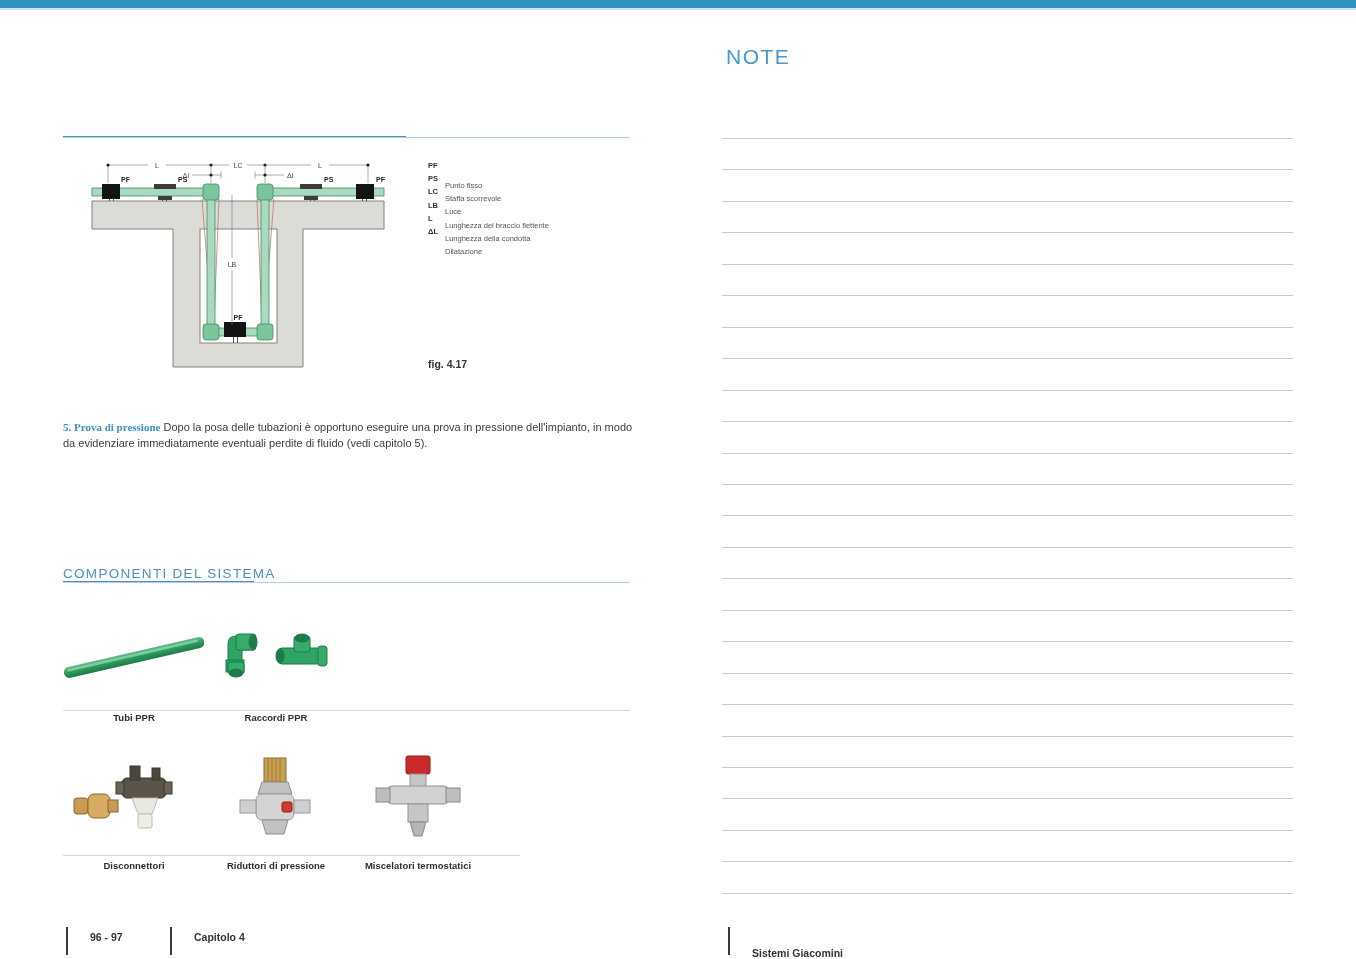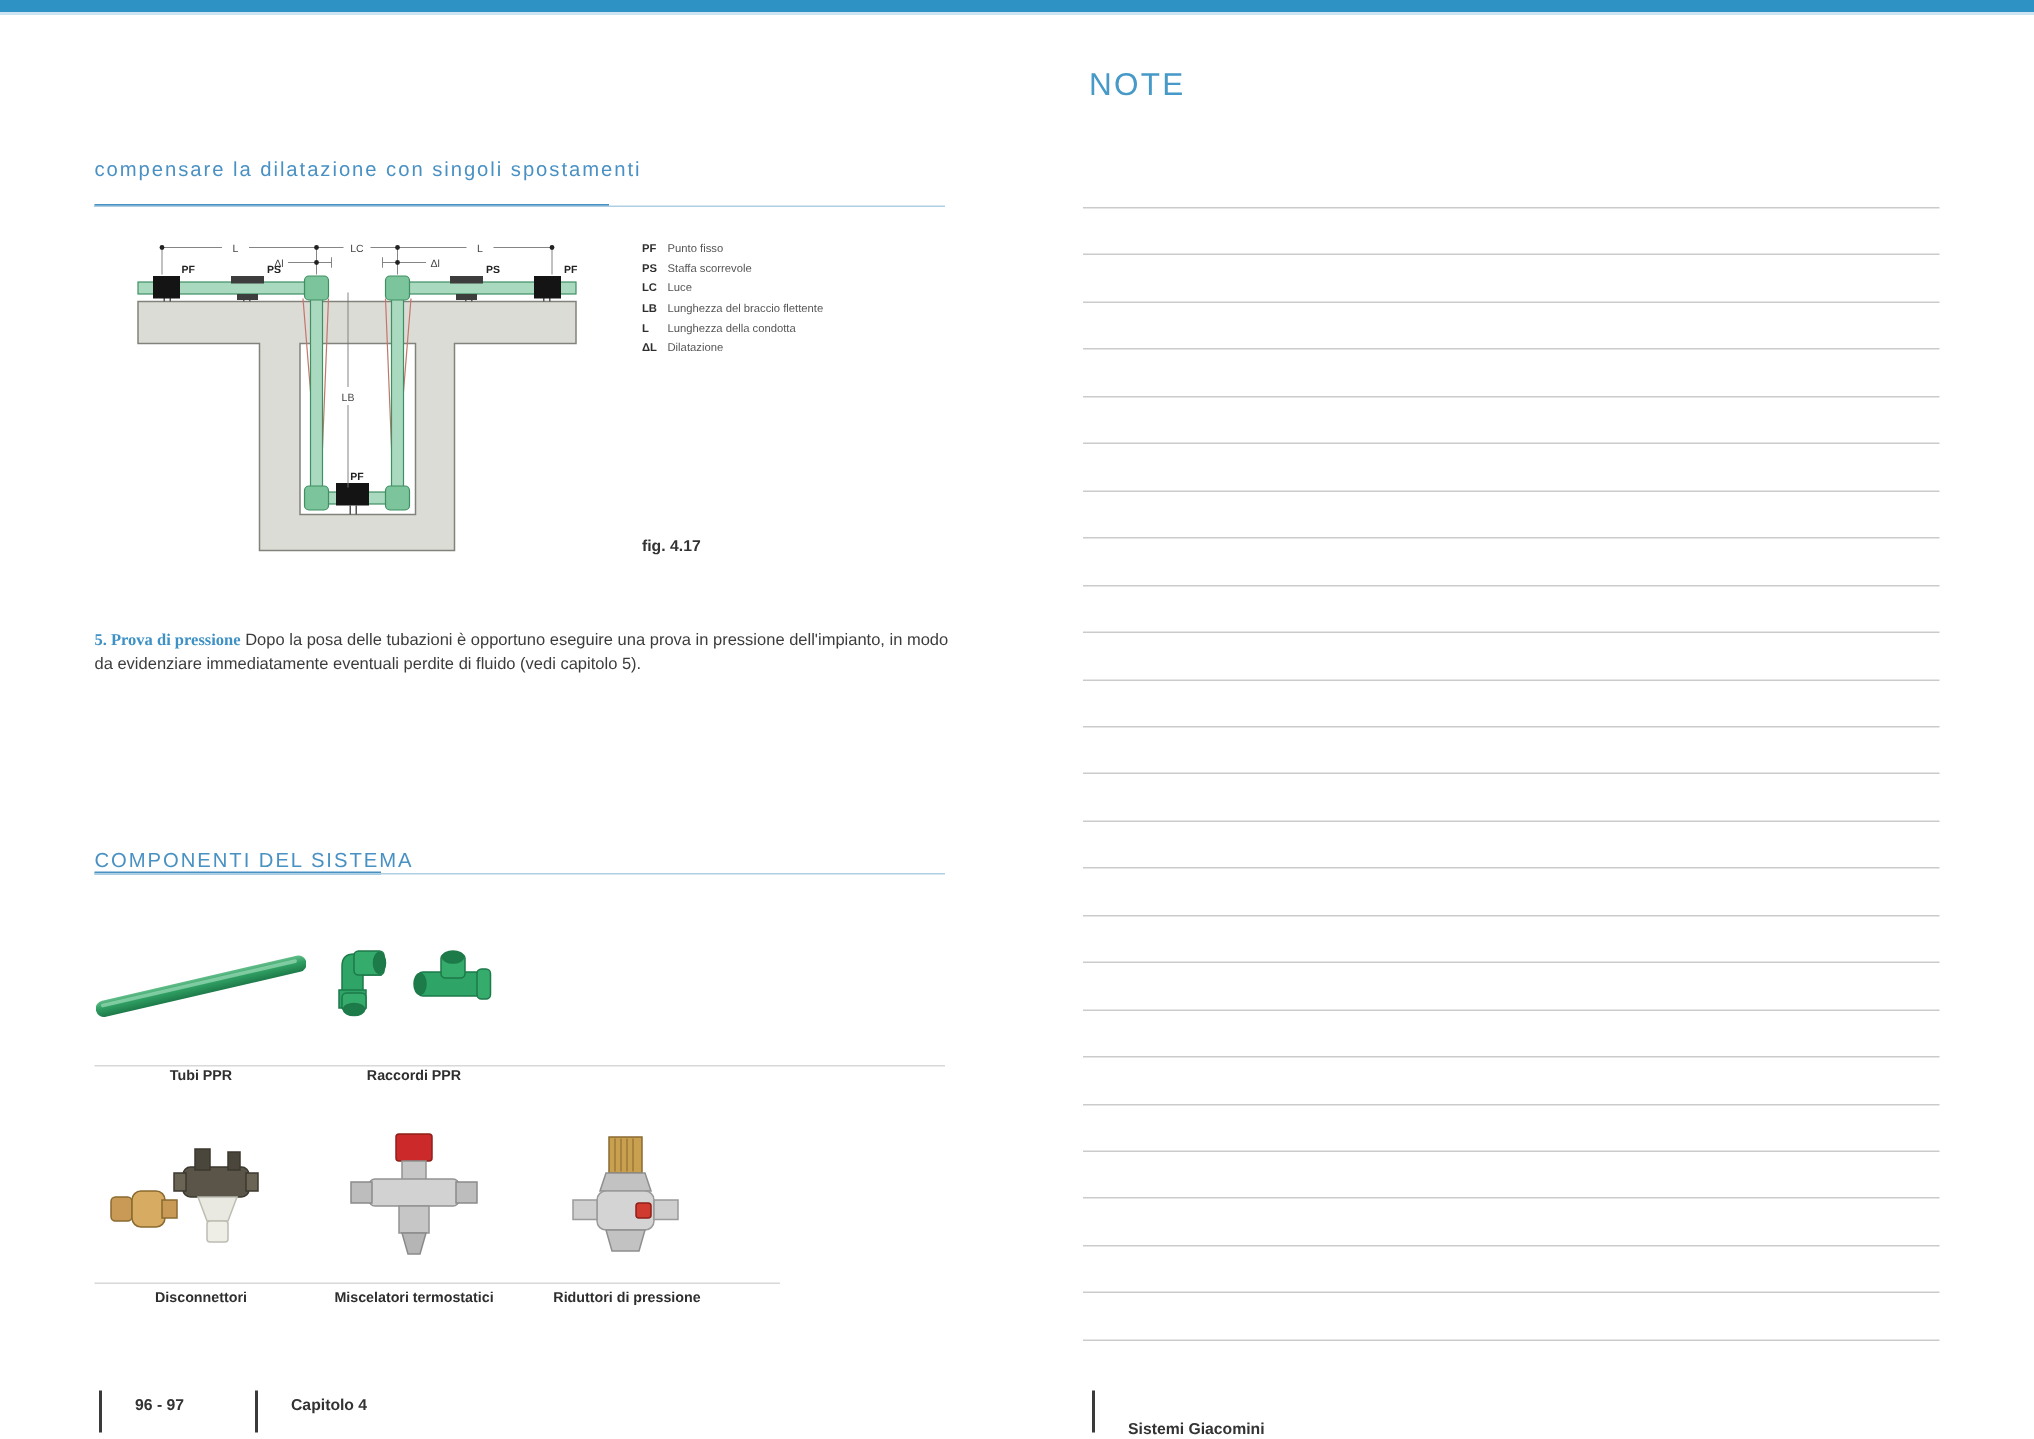--- a/index.html
+++ b/index.html
@@ -16,21 +16,21 @@
   .rule-light{position:absolute;height:1px;background:#aecfe4;}
   
   .diagram{position:absolute;left:88px;top:155px;width:300px;height:222px;overflow:visible;}
   .diagram text{font-family:"Liberation Sans",sans-serif;}
   .dim-t{font-size:7px;fill:#444;}
   .lbl-t{font-size:7px;font-weight:bold;fill:#222;}
   
   .legend{position:absolute;left:428px;top:161px;}
   .legend-row{display:flex;height:13.2px;align-items:flex-start;}
   .legend-key{width:17px;font-size:7.5px;font-weight:bold;color:#2e2e2e;}
-  .legend-val{font-size:7.5px;color:#555;}
+  .legend-val{font-size:7.5px;color:#555;margin-top:20px;}
   .fig-caption{position:absolute;left:428px;top:358px;font-size:10.5px;font-weight:bold;color:#333;}
   
   .para{position:absolute;left:63px;top:408px;width:578px;font-size:11px;line-height:1.48;color:#3c3c3c;}
   .para b{color:#3d91c5;font-family:Liberation Serif, serif;}
   
   .prod-grid{position:absolute;display:grid;}
   #prod-row1{left:63px;top:597px;grid-template-columns:repeat(4,142px);}
   #prod-row2{left:63px;top:745px;grid-template-columns:repeat(3,142px);}
   .prod-cell{display:flex;flex-direction:column;align-items:center;}
   .prod-img{height:110px;width:140px;display:flex;align-items:center;justify-content:center;}
@@ -43,21 +43,20 @@
   
   .footer-bar{position:absolute;top:927px;width:2px;height:28px;background:#3a3a3a;}
   .footer-text{position:absolute;top:931px;font-size:10.5px;font-weight:bold;color:#333;padding-left:12px;}
 </style>
 </head>
 <body>
 
 <div class="topbar"></div>
 
 <div class="sec-title" id="schema-title">
-  <div>compensare la dilatazione con singoli spostamenti</div>
 </div>
 <div class="rule-dark" style="left:63px;top:136px;width:343px;"></div>
 <div class="rule-light" style="left:63px;top:137px;width:567px;"></div>
 
 <svg class="diagram" viewBox="0 0 300 222">
 
   <polygon points="4,46 296,46 296,74 215,74 215,212 85,212 85,74 4,74" fill="#dcdcd6" stroke="#82827c" stroke-width="1"></polygon>
   <rect x="112" y="74" width="77" height="114" fill="#ffffff" stroke="#82827c" stroke-width="1"></rect>
 
   <g stroke="#c2766b" stroke-width="0.8">
@@ -243,50 +242,50 @@
         </g>
         <polygon points="68,48 94,48 88,64 74,64" fill="#e9e9e1" stroke="#bdbdb2"></polygon>
         <rect x="74" y="64" width="14" height="14" rx="2" fill="#eeeee6" stroke="#bdbdb2"></rect>
       </svg>
     </div>
     <div class="prod-label">Disconnettori</div>
   </div>
   <div class="prod-cell">
     <div class="prod-img">
       <svg viewBox="0 0 140 100" width="140" height="100">
-        <rect x="58" y="6" width="24" height="18" rx="2" fill="#cc2a2a" stroke="#8f1f18"></rect>
-        <rect x="62" y="24" width="16" height="14" fill="#c6c6c6" stroke="#939393"></rect>
-        <rect x="40" y="36" width="60" height="18" rx="4" fill="#d2d2d2" stroke="#939393"></rect>
-        <rect x="28" y="38" width="14" height="14" fill="#bdbdbd" stroke="#8a8a8a"></rect>
-        <rect x="98" y="38" width="14" height="14" fill="#bdbdbd" stroke="#8a8a8a"></rect>
-        <rect x="60" y="54" width="20" height="18" fill="#c6c6c6" stroke="#939393"></rect>
-        <polygon points="62,72 78,72 74,86 66,86" fill="#b5b5b5" stroke="#8a8a8a"></polygon>
-      </svg>
-    </div>
-    <div class="prod-label">Miscelatori termostatici</div>
-  </div>
-  <div class="prod-cell">
-    <div class="prod-img">
-      <svg viewBox="0 0 140 100" width="140" height="100">
         <rect x="58" y="8" width="22" height="24" fill="#c9a050" stroke="#8a6a30"></rect>
         <g stroke="#8a6a30" stroke-width="0.7">
             <line x1="62" y1="9" x2="62" y2="31"></line>
             <line x1="66" y1="9" x2="66" y2="31"></line>
             <line x1="70" y1="9" x2="70" y2="31"></line>
             <line x1="74" y1="9" x2="74" y2="31"></line>
           </g>
         <polygon points="56,32 82,32 86,44 52,44" fill="#c2c2c2" stroke="#8f8f8f"></polygon>
         <rect x="50" y="44" width="38" height="26" rx="6" fill="#d4d4d4" stroke="#9a9a9a"></rect>
         <rect x="34" y="50" width="16" height="13" fill="#cfcfcf" stroke="#9a9a9a"></rect>
         <rect x="88" y="50" width="16" height="13" fill="#cfcfcf" stroke="#9a9a9a"></rect>
         <rect x="76" y="52" width="10" height="10" rx="2" fill="#d13a2e" stroke="#8f1f18"></rect>
         <polygon points="56,70 82,70 78,84 60,84" fill="#c2c2c2" stroke="#8f8f8f"></polygon>
       </svg>
     </div>
     <div class="prod-label">Riduttori di pressione</div>
+  </div>
+  <div class="prod-cell">
+    <div class="prod-img">
+      <svg viewBox="0 0 140 100" width="140" height="100">
+        <rect x="58" y="6" width="24" height="18" rx="2" fill="#cc2a2a" stroke="#8f1f18"></rect>
+        <rect x="62" y="24" width="16" height="14" fill="#c6c6c6" stroke="#939393"></rect>
+        <rect x="40" y="36" width="60" height="18" rx="4" fill="#d2d2d2" stroke="#939393"></rect>
+        <rect x="28" y="38" width="14" height="14" fill="#bdbdbd" stroke="#8a8a8a"></rect>
+        <rect x="98" y="38" width="14" height="14" fill="#bdbdbd" stroke="#8a8a8a"></rect>
+        <rect x="60" y="54" width="20" height="18" fill="#c6c6c6" stroke="#939393"></rect>
+        <polygon points="62,72 78,72 74,86 66,86" fill="#b5b5b5" stroke="#8a8a8a"></polygon>
+      </svg>
+    </div>
+    <div class="prod-label">Miscelatori termostatici</div>
   </div>
 </div>
 <div class="divider" style="left:63px;top:855px;width:457px;"></div>
 
 <div class="note-title">NOTE</div>
 <div class="note-lines">
     <div class="note-line" style="top: 138px;"></div>
     <div class="note-line" style="top: 169.45px;"></div>
     <div class="note-line" style="top: 200.9px;"></div>
     <div class="note-line" style="top: 232.35px;"></div>

